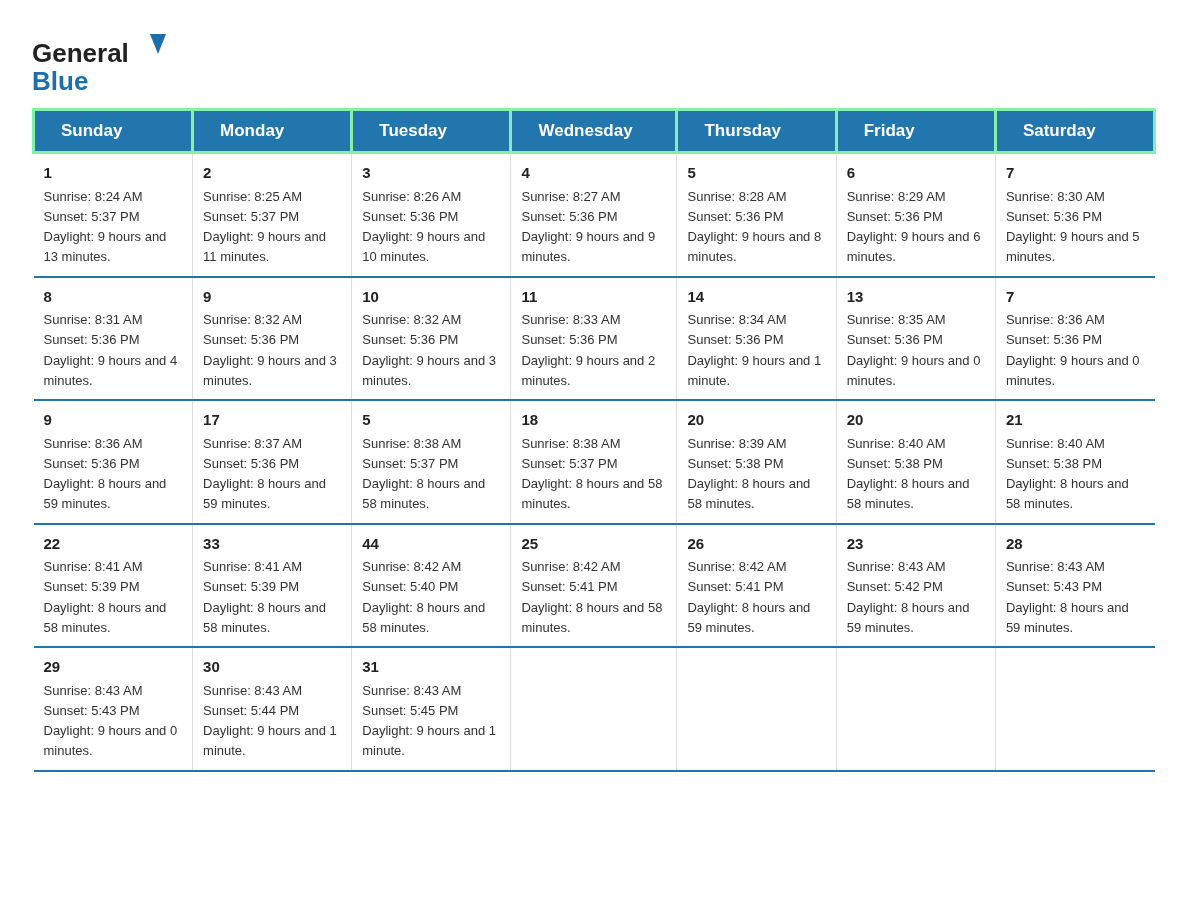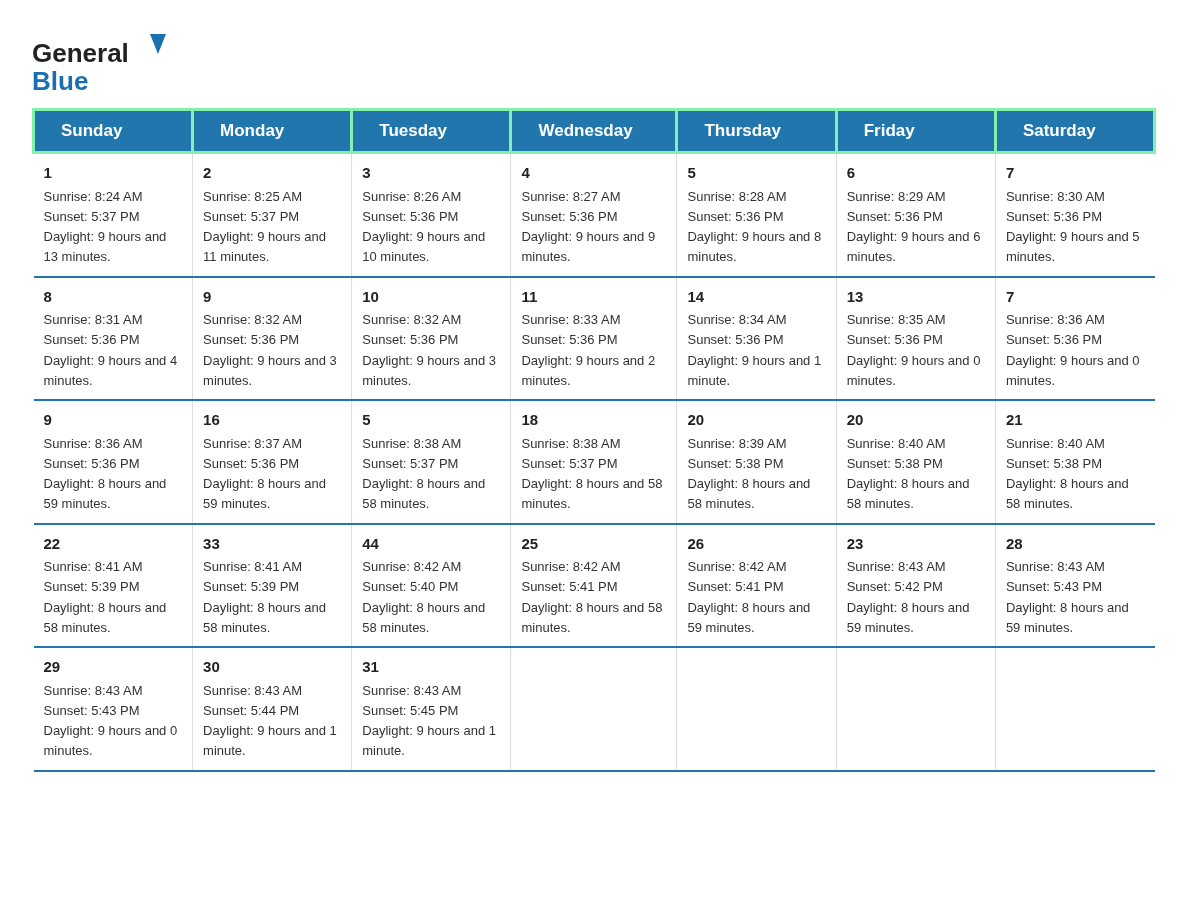--- a/index.html
+++ b/index.html
@@ -130,21 +130,21 @@
         <td><span class="day-num">8</span><span class="day-info">Sunrise: 8:31 AM<br>Sunset: 5:36 PM<br>Daylight: 9 hours and 4 minutes.</span></td>
         <td><span class="day-num">9</span><span class="day-info">Sunrise: 8:32 AM<br>Sunset: 5:36 PM<br>Daylight: 9 hours and 3 minutes.</span></td>
         <td><span class="day-num">10</span><span class="day-info">Sunrise: 8:32 AM<br>Sunset: 5:36 PM<br>Daylight: 9 hours and 3 minutes.</span></td>
         <td><span class="day-num">11</span><span class="day-info">Sunrise: 8:33 AM<br>Sunset: 5:36 PM<br>Daylight: 9 hours and 2 minutes.</span></td>
         <td><span class="day-num">14</span><span class="day-info">Sunrise: 8:34 AM<br>Sunset: 5:36 PM<br>Daylight: 9 hours and 1 minute.</span></td>
         <td><span class="day-num">13</span><span class="day-info">Sunrise: 8:35 AM<br>Sunset: 5:36 PM<br>Daylight: 9 hours and 0 minutes.</span></td>
         <td><span class="day-num">7</span><span class="day-info">Sunrise: 8:36 AM<br>Sunset: 5:36 PM<br>Daylight: 9 hours and 0 minutes.</span></td>
       </tr>
       <tr>
         <td><span class="day-num">9</span><span class="day-info">Sunrise: 8:36 AM<br>Sunset: 5:36 PM<br>Daylight: 8 hours and 59 minutes.</span></td>
-        <td><span class="day-num">16</span><span class="day-info">Sunrise: 8:37 AM<br>Sunset: 5:36 PM<br>Daylight: 8 hours and 59 minutes.</span></td>
+        <td><span class="day-num">17</span><span class="day-info">Sunrise: 8:37 AM<br>Sunset: 5:36 PM<br>Daylight: 8 hours and 59 minutes.</span></td>
         <td><span class="day-num">5</span><span class="day-info">Sunrise: 8:38 AM<br>Sunset: 5:37 PM<br>Daylight: 8 hours and 58 minutes.</span></td>
         <td><span class="day-num">18</span><span class="day-info">Sunrise: 8:38 AM<br>Sunset: 5:37 PM<br>Daylight: 8 hours and 58 minutes.</span></td>
         <td><span class="day-num">20</span><span class="day-info">Sunrise: 8:39 AM<br>Sunset: 5:38 PM<br>Daylight: 8 hours and 58 minutes.</span></td>
         <td><span class="day-num">20</span><span class="day-info">Sunrise: 8:40 AM<br>Sunset: 5:38 PM<br>Daylight: 8 hours and 58 minutes.</span></td>
         <td><span class="day-num">21</span><span class="day-info">Sunrise: 8:40 AM<br>Sunset: 5:38 PM<br>Daylight: 8 hours and 58 minutes.</span></td>
       </tr>
       <tr>
         <td><span class="day-num">22</span><span class="day-info">Sunrise: 8:41 AM<br>Sunset: 5:39 PM<br>Daylight: 8 hours and 58 minutes.</span></td>
         <td><span class="day-num">33</span><span class="day-info">Sunrise: 8:41 AM<br>Sunset: 5:39 PM<br>Daylight: 8 hours and 58 minutes.</span></td>
         <td><span class="day-num">44</span><span class="day-info">Sunrise: 8:42 AM<br>Sunset: 5:40 PM<br>Daylight: 8 hours and 58 minutes.</span></td>

